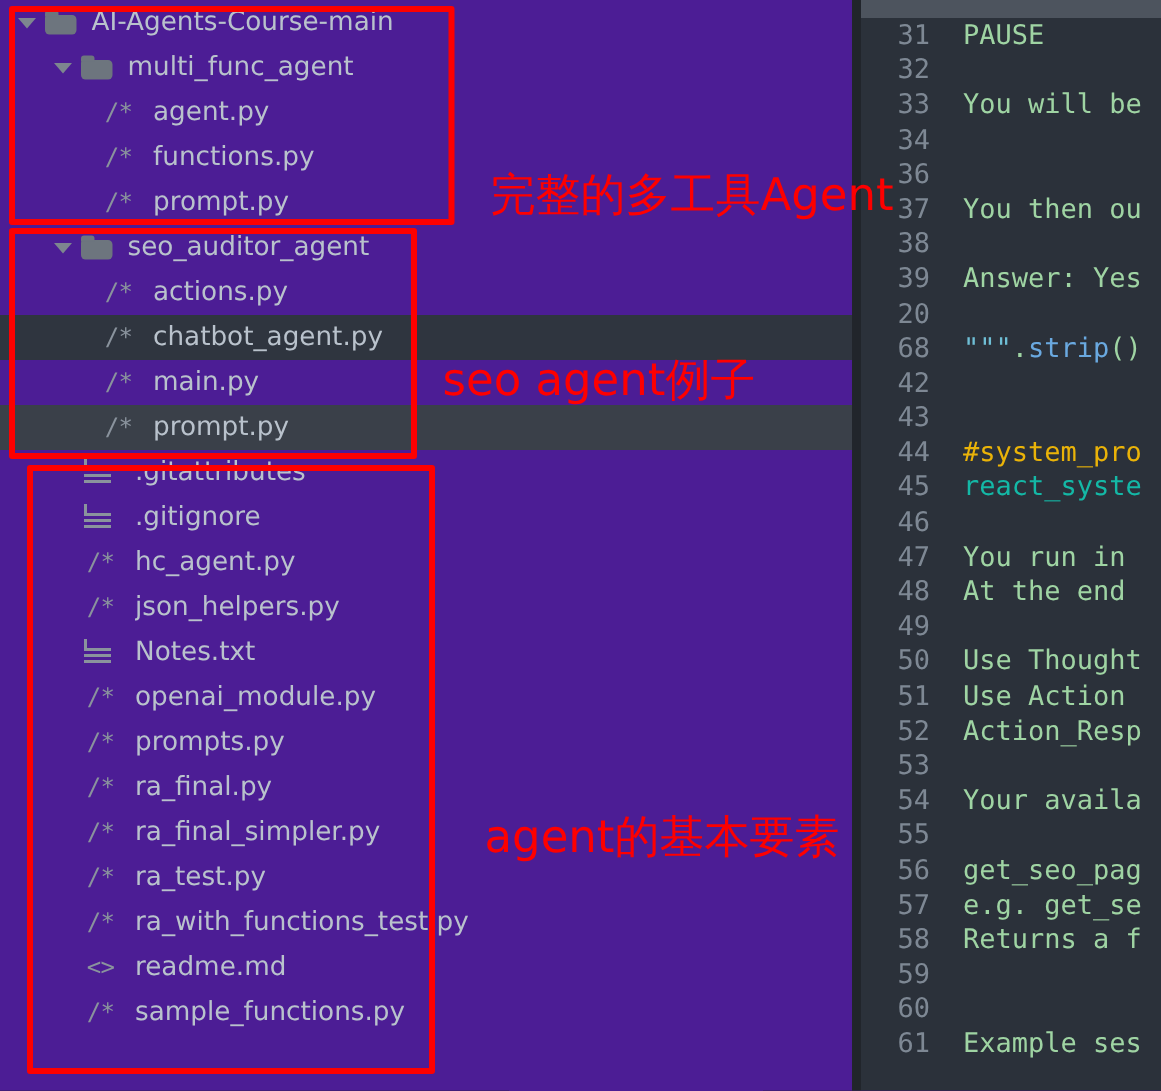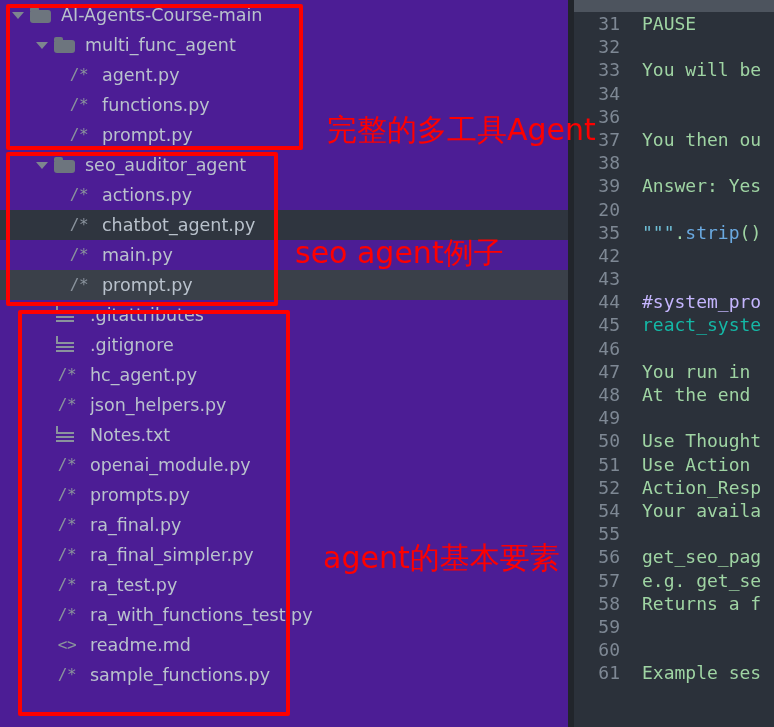--- a/index.html
+++ b/index.html
@@ -80,21 +80,21 @@
   .cline{
     position:relative;height:23.2px;line-height:23.2px;
     font-family:"DejaVu Sans Mono","Liberation Mono",monospace;
     font-size:18px;white-space:nowrap;
   }
   .lnum{
     display:inline-block;width:52px;text-align:right;
     color:#7e8894;padding-right:0px;
   }
   .ctext{display:inline-block;padding-left:22px;color:#9fd4a3;}
-  .ctext.cmt{color:#c4b5fd;}
+  .ctext.cmt{color:#eab308;}
   .ctext.id{color:#14b8a6;}
   .ctext.mix .s{color:#6fbfd6;}
   .ctext.mix .f{color:#6aa9e0;}
 
   
   .box{
     position:absolute;border:4px solid #fe0000;border-radius:2px;
     pointer-events:none;box-sizing:border-box;
   }
   .note{
@@ -229,32 +229,33 @@
     <div id="code-lines" style="padding-top: 12px;">
         <div class="cline"><span class="lnum">31</span><span class="ctext">PAUSE</span></div>
         <div class="cline"><span class="lnum">32</span><span class="ctext"></span></div>
         <div class="cline"><span class="lnum">33</span><span class="ctext">You will be</span></div>
         <div class="cline"><span class="lnum">34</span><span class="ctext"></span></div>
         <div class="cline"><span class="lnum">36</span><span class="ctext"></span></div>
         <div class="cline"><span class="lnum">37</span><span class="ctext">You then ou</span></div>
         <div class="cline"><span class="lnum">38</span><span class="ctext"></span></div>
         <div class="cline"><span class="lnum">39</span><span class="ctext">Answer: Yes</span></div>
         <div class="cline"><span class="lnum">20</span><span class="ctext"></span></div>
-        <div class="cline"><span class="lnum">35</span><span class="ctext mix"><span class="s">"""</span>.<span class="f">strip</span>()</span></div>
+        <div class="cline"><span class="lnum">68</span><span class="ctext mix"><span class="s">"""</span>.<span class="f">strip</span>()</span></div>
         <div class="cline"><span class="lnum">42</span><span class="ctext"></span></div>
         <div class="cline"><span class="lnum">43</span><span class="ctext"></span></div>
         <div class="cline"><span class="lnum">44</span><span class="ctext cmt">#system_pro</span></div>
         <div class="cline"><span class="lnum">45</span><span class="ctext id">react_syste</span></div>
         <div class="cline"><span class="lnum">46</span><span class="ctext"></span></div>
         <div class="cline"><span class="lnum">47</span><span class="ctext">You run in</span></div>
         <div class="cline"><span class="lnum">48</span><span class="ctext">At the end</span></div>
         <div class="cline"><span class="lnum">49</span><span class="ctext"></span></div>
         <div class="cline"><span class="lnum">50</span><span class="ctext">Use Thought</span></div>
         <div class="cline"><span class="lnum">51</span><span class="ctext">Use Action</span></div>
         <div class="cline"><span class="lnum">52</span><span class="ctext">Action_Resp</span></div>
+        <div class="cline"><span class="lnum">53</span><span class="ctext"></span></div>
         <div class="cline"><span class="lnum">54</span><span class="ctext">Your availa</span></div>
         <div class="cline"><span class="lnum">55</span><span class="ctext"></span></div>
         <div class="cline"><span class="lnum">56</span><span class="ctext">get_seo_pag</span></div>
         <div class="cline"><span class="lnum">57</span><span class="ctext">e.g. get_se</span></div>
         <div class="cline"><span class="lnum">58</span><span class="ctext">Returns a f</span></div>
         <div class="cline"><span class="lnum">59</span><span class="ctext"></span></div>
         <div class="cline"><span class="lnum">60</span><span class="ctext"></span></div>
         <div class="cline"><span class="lnum">61</span><span class="ctext">Example ses</span></div>
       </div>
   </div>

